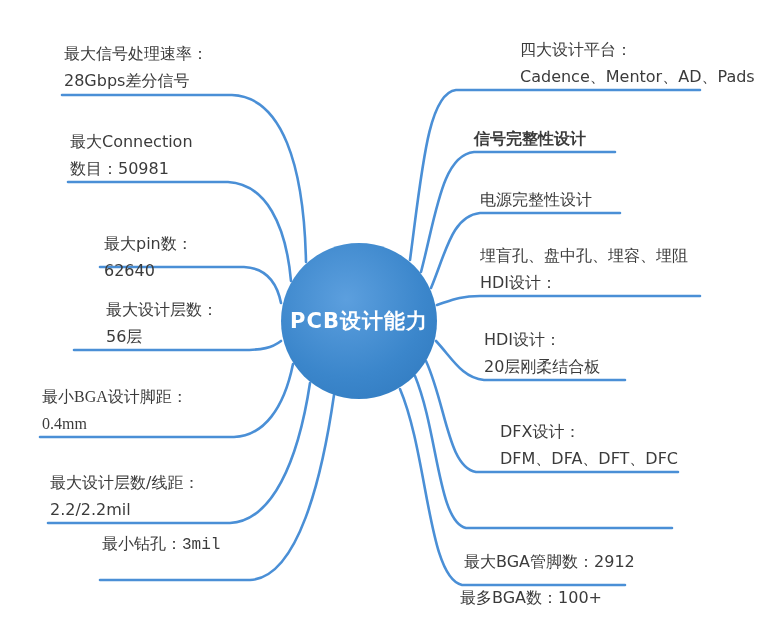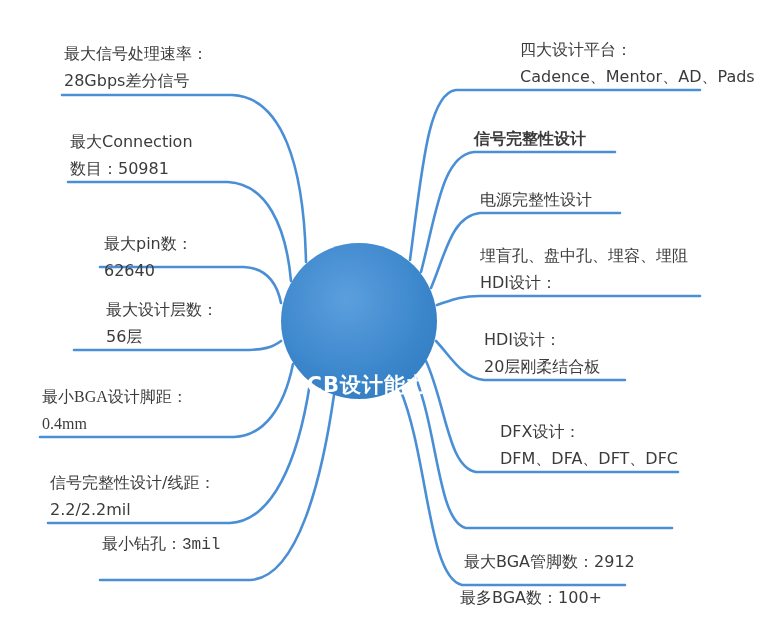--- a/index.html
+++ b/index.html
@@ -23,21 +23,21 @@
     stroke: var(--branch, #4a8fd6);
     stroke-width: 2.6;
     stroke-linecap: round;
   }
   .center-node {
     position: absolute;
     left: 281px; top: 243px;
     width: 156px; height: 156px;
     border-radius: 50%;
     background: radial-gradient(circle at 42% 36%, #5c9fde 0%, var(--node, #3b86cb) 58%, #2e77bc 100%);
-    display: flex; align-items: flex-end; justify-content: center;
+    display: flex; align-items: center; justify-content: center;
   }
   .center-node .center-label {
     color: #ffffff;
     font-weight: bold;
     font-size: 21px;
     letter-spacing: 1px;
     white-space: nowrap;
   }
   .label {
     position: absolute;
@@ -105,21 +105,21 @@
   </div>
   <div class="label l4">
     <div>最大设计层数：</div>
     <div>56层</div>
   </div>
   <div class="label l5">
     <div>最小BGA设计脚距：</div>
     <div>0.4mm</div>
   </div>
   <div class="label l6">
-    <div>信号完整性设计/线距：</div>
+    <div>最大设计层数/线距：</div>
     <div>2.2/2.2mil</div>
   </div>
   <div class="label l7">
     <div>最小钻孔：3mil</div>
   </div>
 
   <div class="label r1">
     <div>四大设计平台：</div>
     <div>Cadence、Mentor、AD、Pads</div>
   </div>

